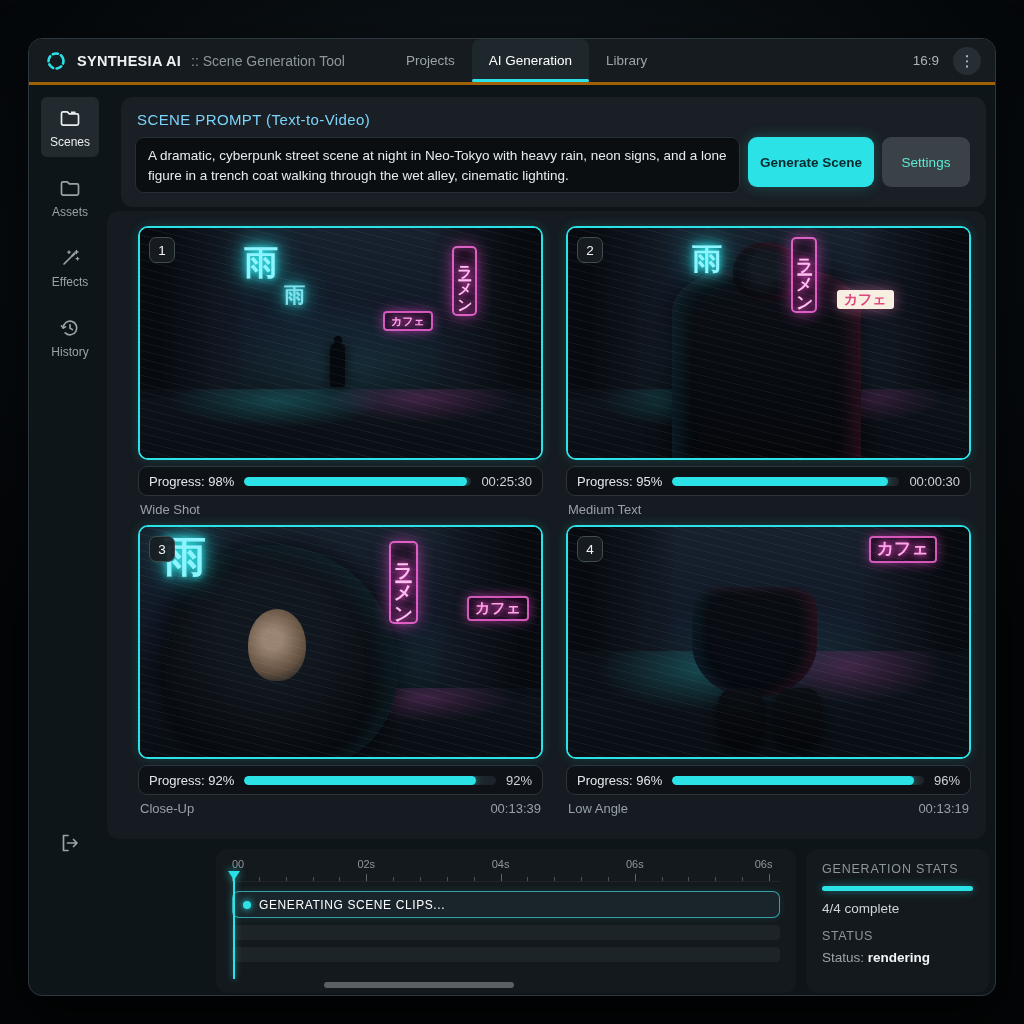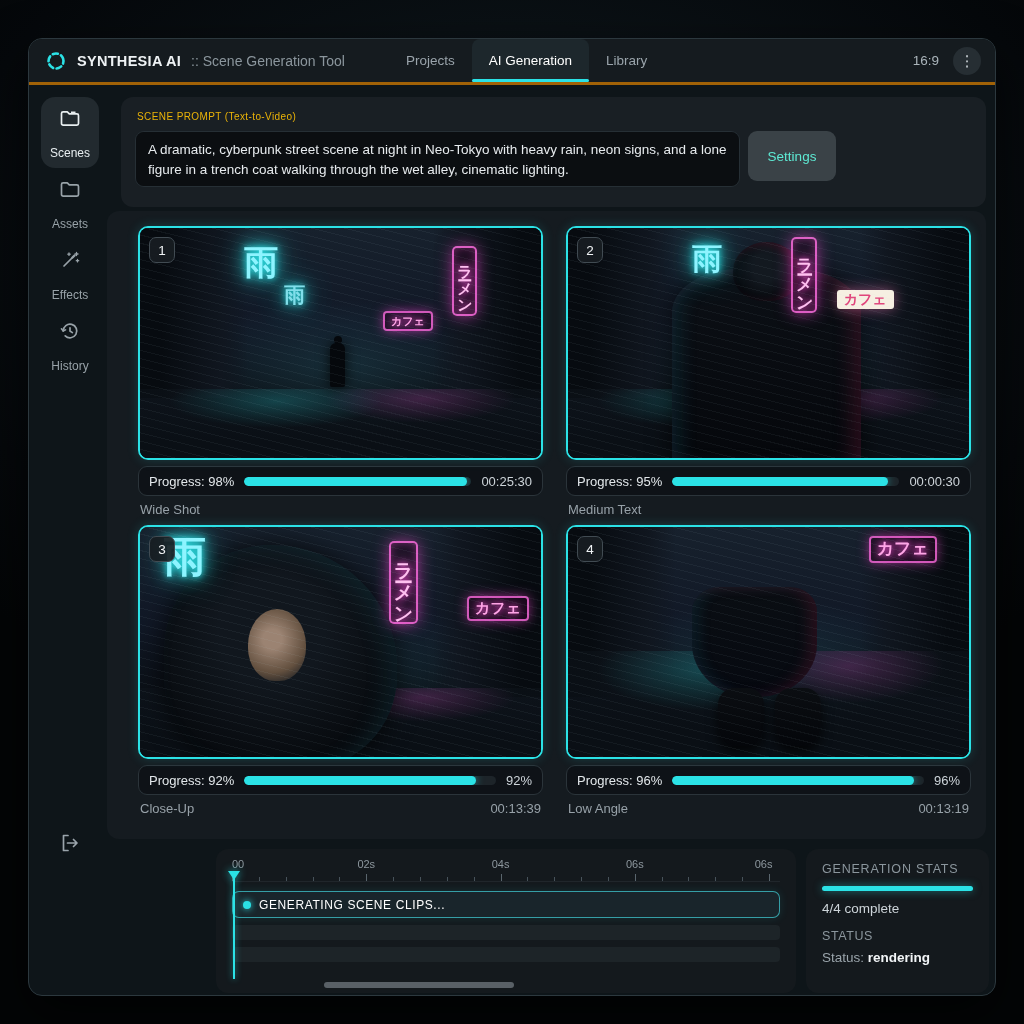--- a/index.html
+++ b/index.html
@@ -29,32 +29,32 @@
   .brand-sub { font-size:14px; color:#8b969d; font-weight:400; }
   .tabs { position:absolute; left:360px; top:0; height:100%; display:flex; align-items:stretch; }
   .tab { display:flex; align-items:center; padding:0 17px; font-size:13.5px; color:#9aa4ab; cursor:pointer; position:relative; }
   .tab.active { background:#1d272c; color:#ffffff; border-radius:8px 8px 0 0; }
   .tab.active::after { content:""; position:absolute; left:0; right:0; bottom:0; height:3px; background:#2be2e6; border-radius:2px; }
   .nav-right { position:absolute; right:14px; top:0; height:100%; display:flex; align-items:center; gap:14px; }
   .ratio { font-size:13.5px; color:#aab4ba; }
   .kebab { width:28px; height:28px; border-radius:50%; background:#262e33; color:#cfd6da; display:flex; align-items:center; justify-content:center; font-size:15px; cursor:pointer; line-height:1; }
   
   .sidebar { position:absolute; left:8px; top:58px; width:66px; bottom:16px; display:flex; flex-direction:column; align-items:center; }
-  .side-item { width:58px; padding:9px 0 8px; display:flex; flex-direction:column; align-items:center; gap:16px; border-radius:14px; margin-bottom:0; cursor:pointer; }
+  .side-item { width:58px; padding:9px 0 8px; display:flex; flex-direction:column; align-items:center; gap:5px; border-radius:6px; margin-bottom:10px; cursor:pointer; }
   .side-item.active { background:#222a2f; }
   .side-item .lbl { font-size:12px; color:#98a2a8; }
   .side-item.active .lbl { color:#e8eef0; }
   .side-item svg { display:block; }
   .logout { position:absolute; bottom:120px; left:21px; cursor:pointer; }
   
   .prompt-panel {
     position:absolute; left:92px; top:58px; width:865px; height:110px;
     background:#191f24; border-radius:12px; padding:12px 14px;
   }
-  .prompt-label { font-size:10px; color:#eab308; letter-spacing:0.4px; margin:2px 0 9px 2px; }
+  .prompt-label { font-size:15px; color:#7dd3fc; letter-spacing:0.4px; margin:2px 0 9px 2px; }
   .prompt-row { display:flex; gap:8px; }
   .prompt-box {
     width:605px; height:56px; resize:none;
     background:#0b0e11; border:1px solid #262f35; border-radius:9px;
     color:#e7ebee; font-size:13.5px; line-height:1.45; padding:8px 12px;
     font-family:"Liberation Sans", sans-serif; outline:none;
   }
   .btn { border:none; border-radius:9px; font-size:13.5px; font-weight:700; cursor:pointer; font-family:"Liberation Sans", sans-serif; }
   .btn-generate { width:126px; height:50px; background:#2be2e6; color:#08292d; box-shadow:0 0 14px rgba(43,226,230,0.25); }
   .btn-settings { width:88px; height:50px; background:#3a4247; color:#5eead4; font-weight:500; }
@@ -245,20 +245,21 @@
         <path d="M10 4.5 H5.5 v15 H10"></path>
         <path d="M9.5 12 h9 M15.5 8.5 l3.5 3.5 -3.5 3.5"></path>
       </svg>
     </div>
   </div>
 
   <div class="prompt-panel">
     <div class="prompt-label">SCENE PROMPT (Text-to-Video)</div>
     <div class="prompt-row">
       <textarea class="prompt-box" spellcheck="false" style="">A dramatic, cyberpunk street scene at night in Neo-Tokyo with heavy rain, neon signs, and a lone figure in a trench coat walking through the wet alley, cinematic lighting.</textarea>
+      <button class="btn btn-generate">Generate Scene</button>
       <button class="btn btn-settings">Settings</button>
     </div>
   </div>
 
   <div class="clips-panel">
     <div class="clips-grid">
 
       <div class="clip">
         <div class="clip-frame">
           <div class="scene">

